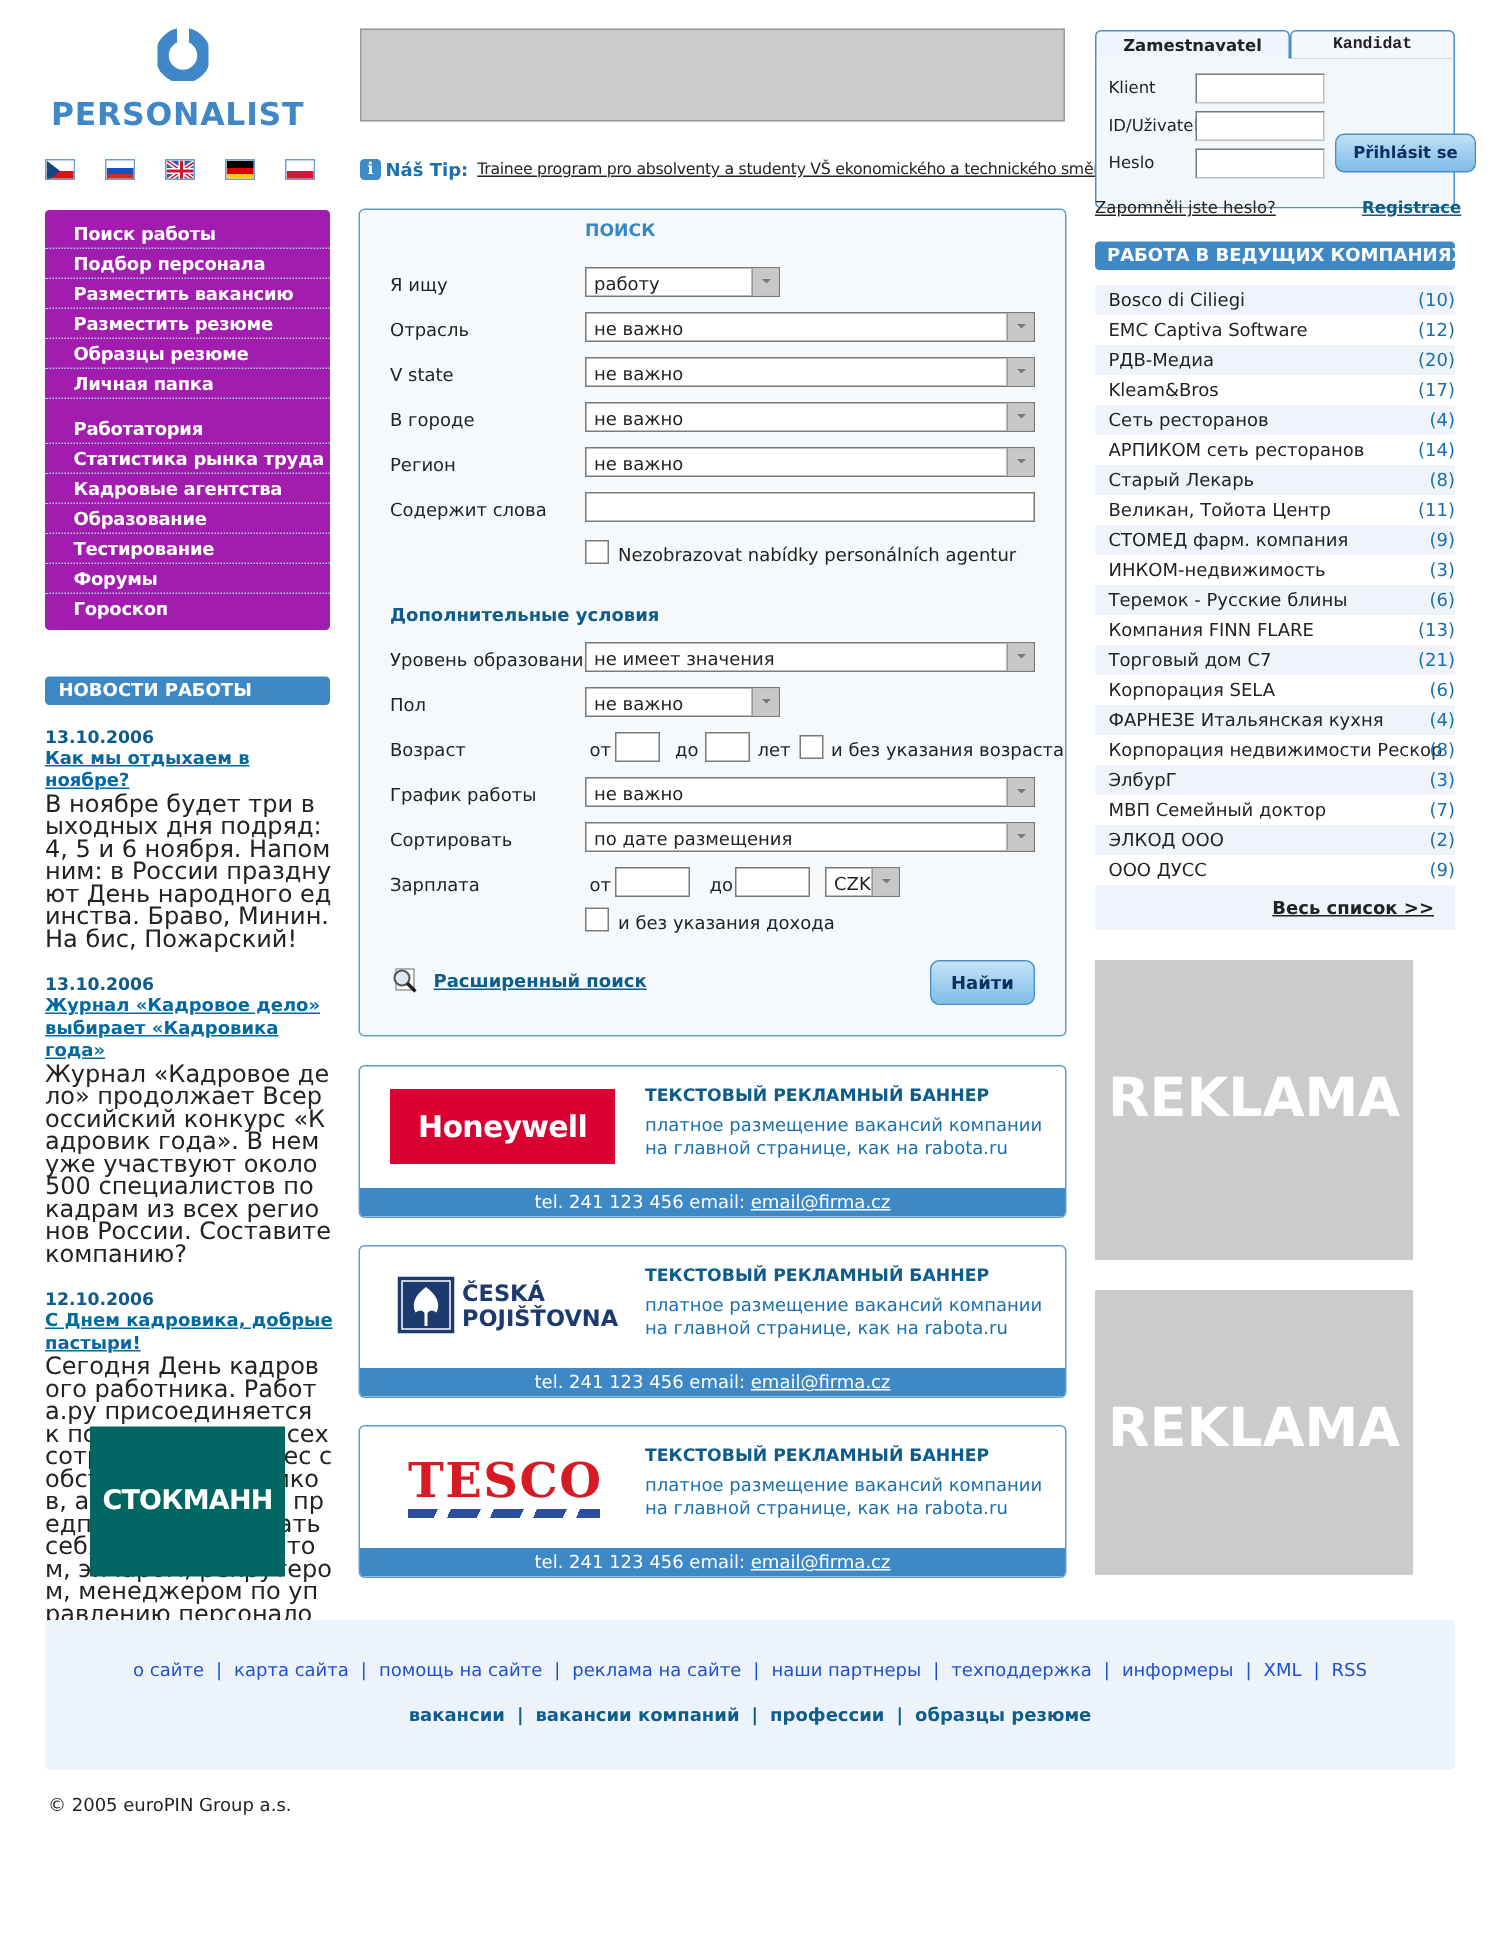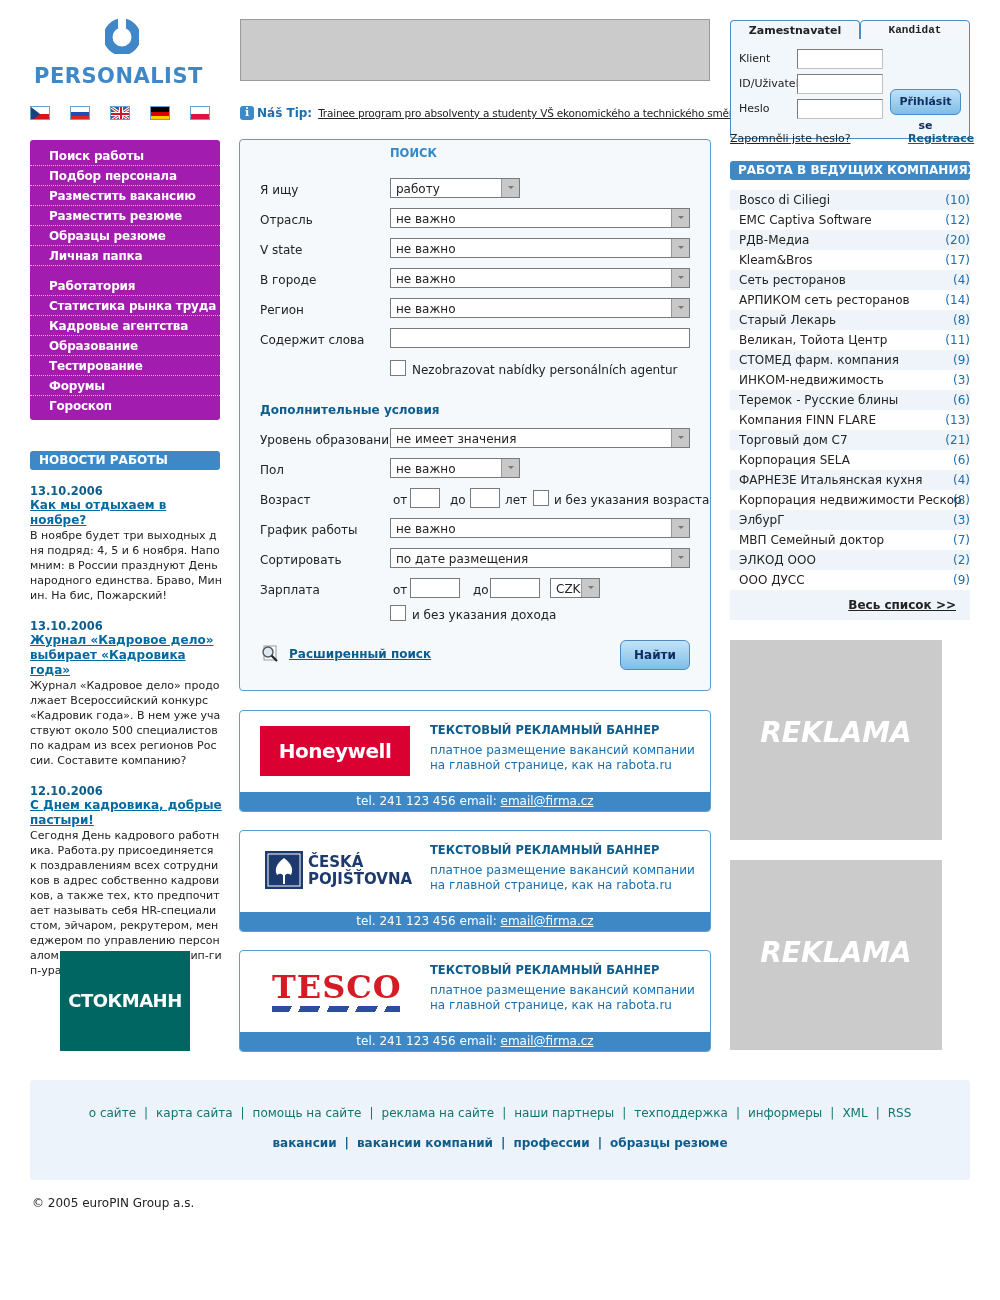--- a/index.html
+++ b/index.html
@@ -25,36 +25,36 @@
 
   
   .login { left: 730px; top: 20px; width: 240px; height: 110px; }
   .login-tabs { position: absolute; left: 0; top: 0; width: 240px; height: 20px; }
   .ltab { position: absolute; top: 0; height: 20px; font-size: 11px; font-weight: bold; text-align: center; line-height: 19px; border: 1px solid #4a8cc4; border-bottom: none; border-radius: 4px 4px 0 0; cursor: pointer; }
   .ltab.active { left: 0; width: 130px; background: #f0f6fb; }
   .ltab.inactive { left: 130px; width: 110px; background: #f4f8fc; border-bottom: 1px solid #4a8cc4; font-family: Liberation Mono, monospace; }
   .login-body { position: absolute; left: 0; top: 19px; width: 240px; height: 100px; border: 1px solid #4a8cc4; border-top: none; border-radius: 0 0 4px 4px; background: #f2f7fc; }
   .login-row { position: absolute; left: 8px; font-size: 11px; }
   .login-input { position: absolute; left: 66px; width: 86px; height: 20px; background: #fff; border: 1px solid #7a7a7a; border-right-color: #c0c0c0; border-bottom-color: #c0c0c0; }
-  .login-btn { position: absolute; left: 159px; top: 50px; width: 71px; height: 26px; border-radius: 6px; border: 1px solid #4a8cc4; background: linear-gradient(#bfe0f7, #7fbde8); font-weight: bold; font-size: 11px; color: #0e2f60; text-align: center; line-height: 24px; cursor: pointer; }
+  .login-btn { position: absolute; left: 159px; top: 50px; width: 94px; height: 26px; border-radius: 6px; border: 1px solid #4a8cc4; background: linear-gradient(#bfe0f7, #7fbde8); font-weight: bold; font-size: 11px; color: #0e2f60; text-align: center; line-height: 24px; cursor: pointer; }
   .forgot { left: 730px; top: 132px; font-size: 11px; color: #222; text-decoration: underline; }
   .register { left: 908px; top: 132px; font-size: 11px; color: #0d5c8c; font-weight: bold; text-decoration: underline; }
 
   
   .nav { left: 30px; top: 140px; width: 190px; height: 280px; background: #a21caf; border-radius: 3px; padding-top: 6px; }
   .nav-item { display: block; height: 20px; margin: 0 0 0 0; padding-left: 19px; color: #fff; font-size: 12px; font-weight: bold; line-height: 20px; border-bottom: 1px dotted #a8cbe8; cursor: pointer; white-space: nowrap; letter-spacing: -0.2px; }
   .nav-gap { height: 10px; }
 
   
   .news-head { left: 30px; top: 451px; width: 190px; height: 19px; background: #3e88c6; border-radius: 3px; color: #fff; font-weight: bold; font-size: 12px; line-height: 19px; padding-left: 9px; }
   .news { left: 30px; top: 484px; width: 192px; }
   .news-item { margin-bottom: 16px; }
   .news-date { color: #0d5c8c; font-weight: bold; font-size: 11.5px; line-height: 14px; }
   .news-title { color: #0369a1; font-weight: bold; font-size: 12px; line-height: 15px; text-decoration: underline; display: block; cursor: pointer; }
-  .news-text { color: #222; font-size: 11px; line-height: 15px; word-break: break-all; }
+  .news-text { color: #222; font-size: 16px; line-height: 15px; word-break: break-all; }
 
   .stockmann { left: 60px; top: 951px; width: 130px; height: 100px; background: #006661; color: #fff; font-weight: bold; font-size: 18px; text-align: center; line-height: 100px; letter-spacing: -0.5px; cursor: pointer; }
 
   
   .search { left: 239px; top: 139px; width: 472px; height: 552px; background: #f5f9fc; border: 1px solid #5c9ed0; border-radius: 4px; }
   .search-title { position: absolute; left: 150px; top: 6px; color: #3589c6; font-weight: bold; font-size: 11.5px; }
   .frow { position: absolute; left: 20px; font-size: 12px; color: #222; }
   .sel { position: absolute; height: 20px; background: #fff; border: 1px solid #7a7a7a; font-size: 12px; line-height: 20px; padding-left: 5px; cursor: pointer; }
   .sel .arrow { position: absolute; right: 0; top: 0; width: 18px; height: 18px; background: #c8c8c8; border-left: 1px solid #999; }
   .sel .arrow::after { content: ""; position: absolute; left: 6px; top: 7px; border-left: 3px solid transparent; border-right: 3px solid transparent; border-top: 3px solid #777; }
@@ -80,25 +80,25 @@
   
   .comp-head { left: 730px; top: 161px; width: 240px; height: 19px; background: #3e88c6; border-radius: 3px; color: #fff; font-weight: bold; font-size: 12px; line-height: 19px; padding-left: 8px; white-space: nowrap; }
   .comp-list { left: 730px; top: 190px; width: 240px; }
   .comp-row { height: 20px; line-height: 20px; padding-left: 9px; padding-right: 0; font-size: 12px; position: relative; cursor: pointer; white-space: nowrap; }
   .comp-row:nth-child(odd) { background: #eef4fa; }
   .comp-row:nth-child(even) { background: #fff; }
   .comp-count { position: absolute; right: 0; top: 0; color: #1a6fae; }
   .comp-all { height: 30px; background: #eef4fa; text-align: right; padding-right: 14px; line-height: 30px; }
   .comp-all a { color: #222; font-weight: bold; text-decoration: underline; cursor: pointer; }
 
-  .reklama { position: absolute; left: 730px; width: 212px; height: 200px; background: #cbcbcb; color: #fff; font-weight: bold; font-size: 28px; text-align: center; line-height: 186px; cursor: pointer; font-style: italic; }
+  .reklama { position: absolute; left: 730px; width: 212px; height: 200px; background: #cbcbcb; color: #fff; font-weight: bold; font-size: 36px; text-align: center; line-height: 186px; cursor: pointer; }
 
   
   .footer { left: 30px; top: 1080px; width: 940px; height: 100px; background: #edf3fa; border-radius: 3px; }
-  .foot-row1 { position: absolute; left: 0; top: 26px; width: 100%; text-align: center; font-size: 12px; color: #0f766e; white-space: nowrap; }
+  .foot-row1 { position: absolute; left: 0; top: 26px; width: 100%; text-align: center; font-size: 12px; color: #1d4ed8; white-space: nowrap; }
   .foot-row2 { position: absolute; left: 0; top: 56px; width: 100%; text-align: center; font-size: 12px; color: #0d5c8c; font-weight: bold; white-space: nowrap; }
   .foot-link { cursor: pointer; }
   .foot-sep { margin: 0 8px; }
   .copyright { left: 32px; top: 1196px; font-size: 12px; color: #222; }
 </style>
 </head>
 <body>
 
 <div class="abs logo">
   <svg class="logo-mark" viewBox="0 0 34 36">

